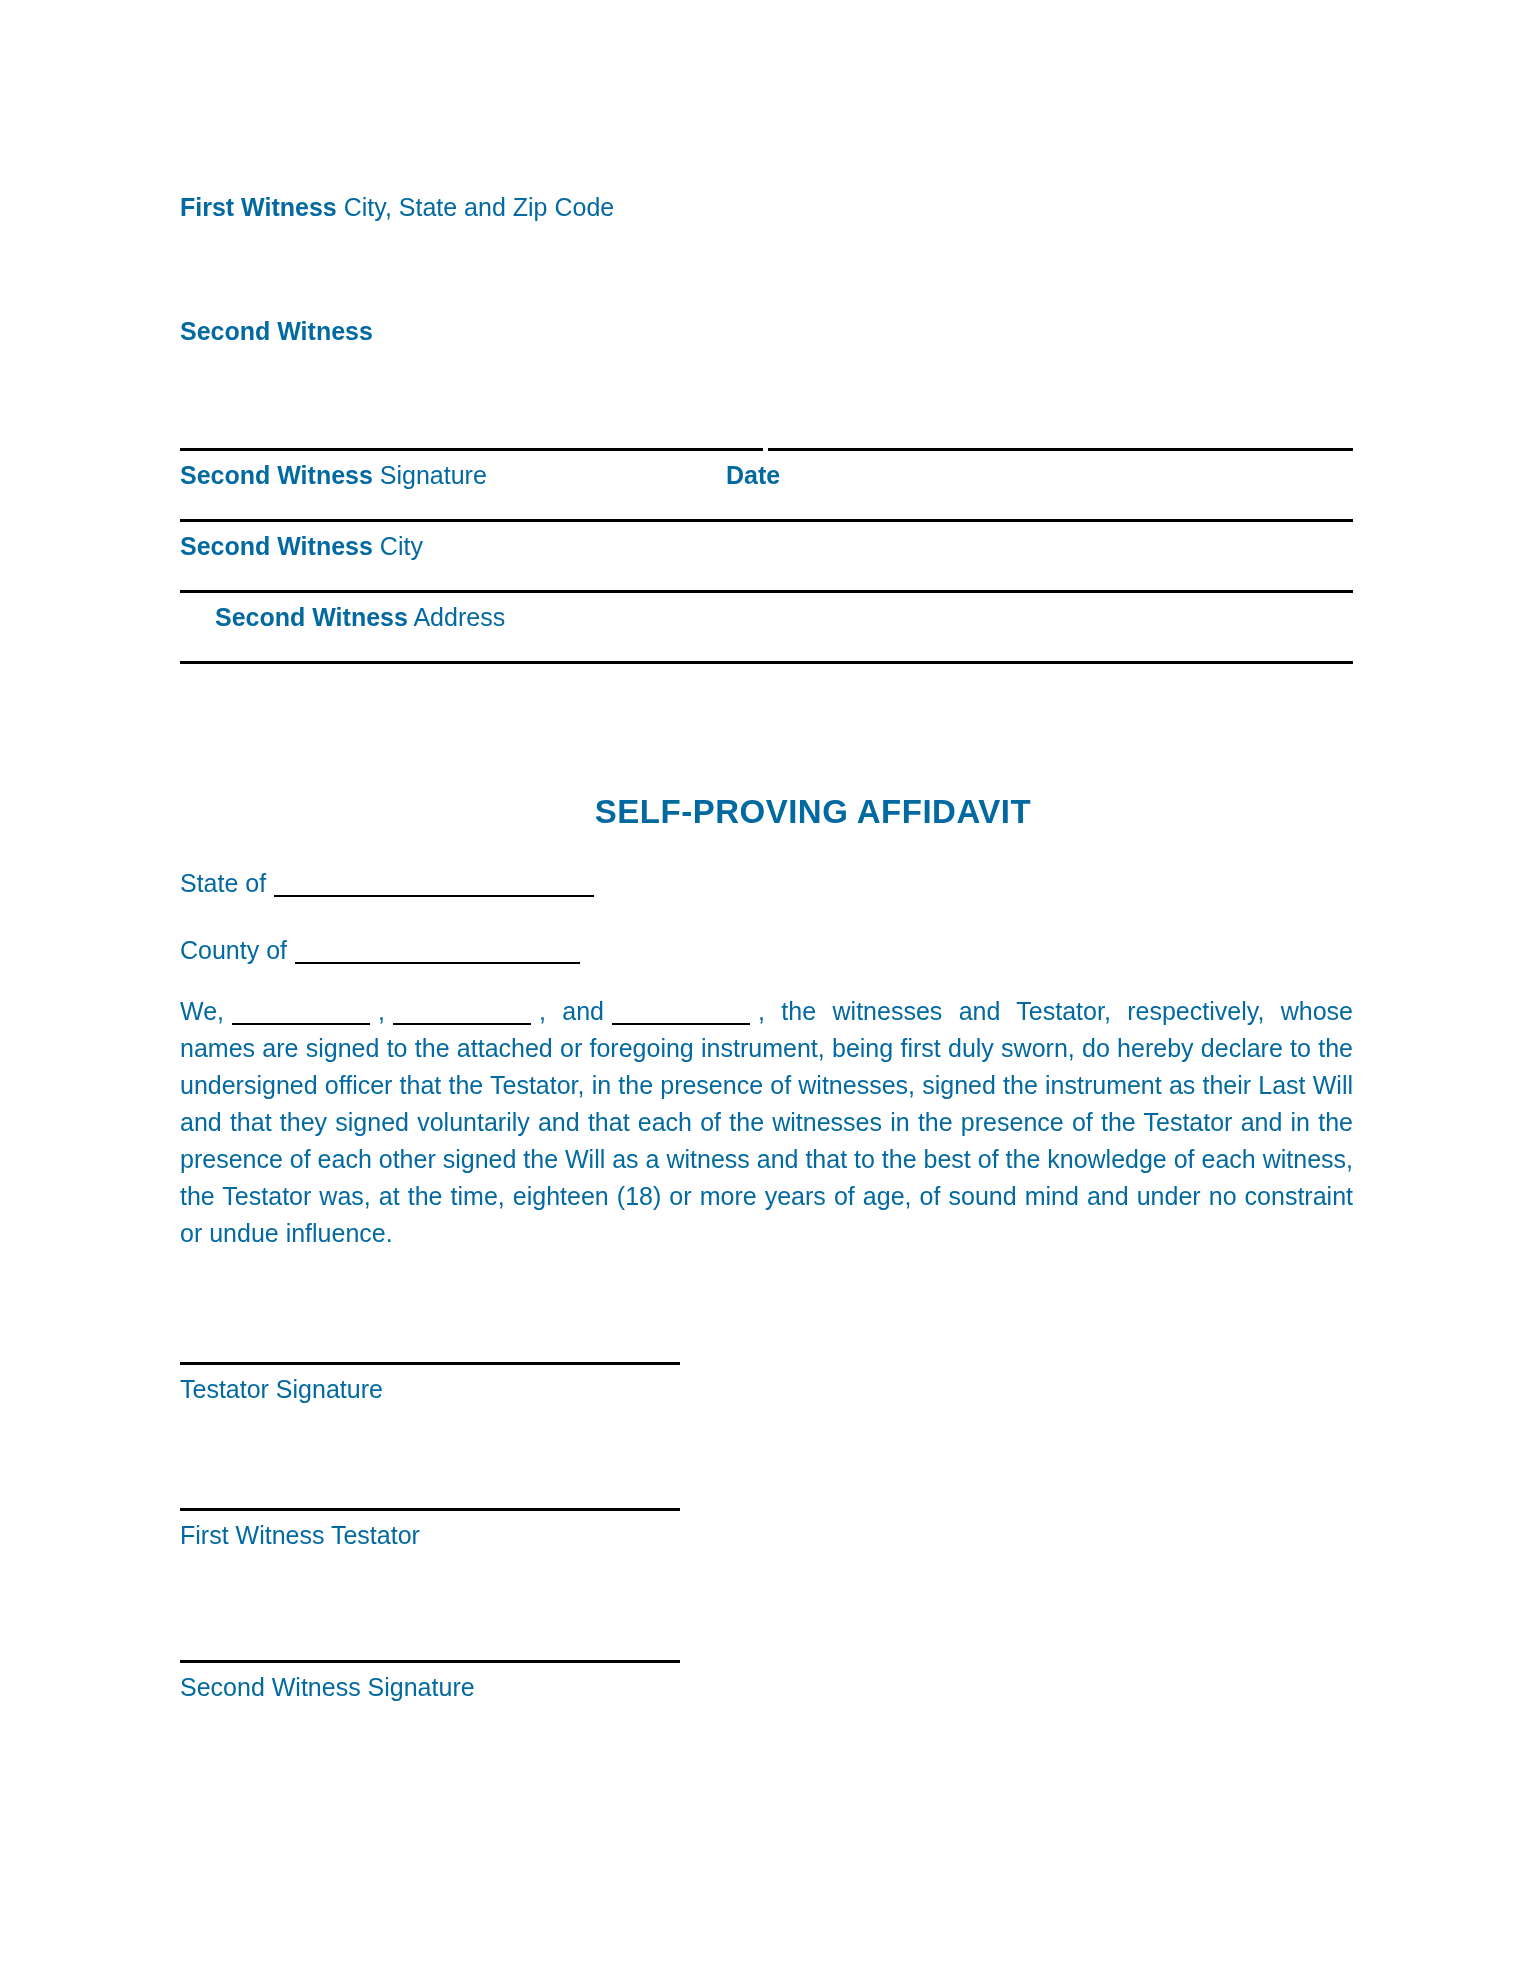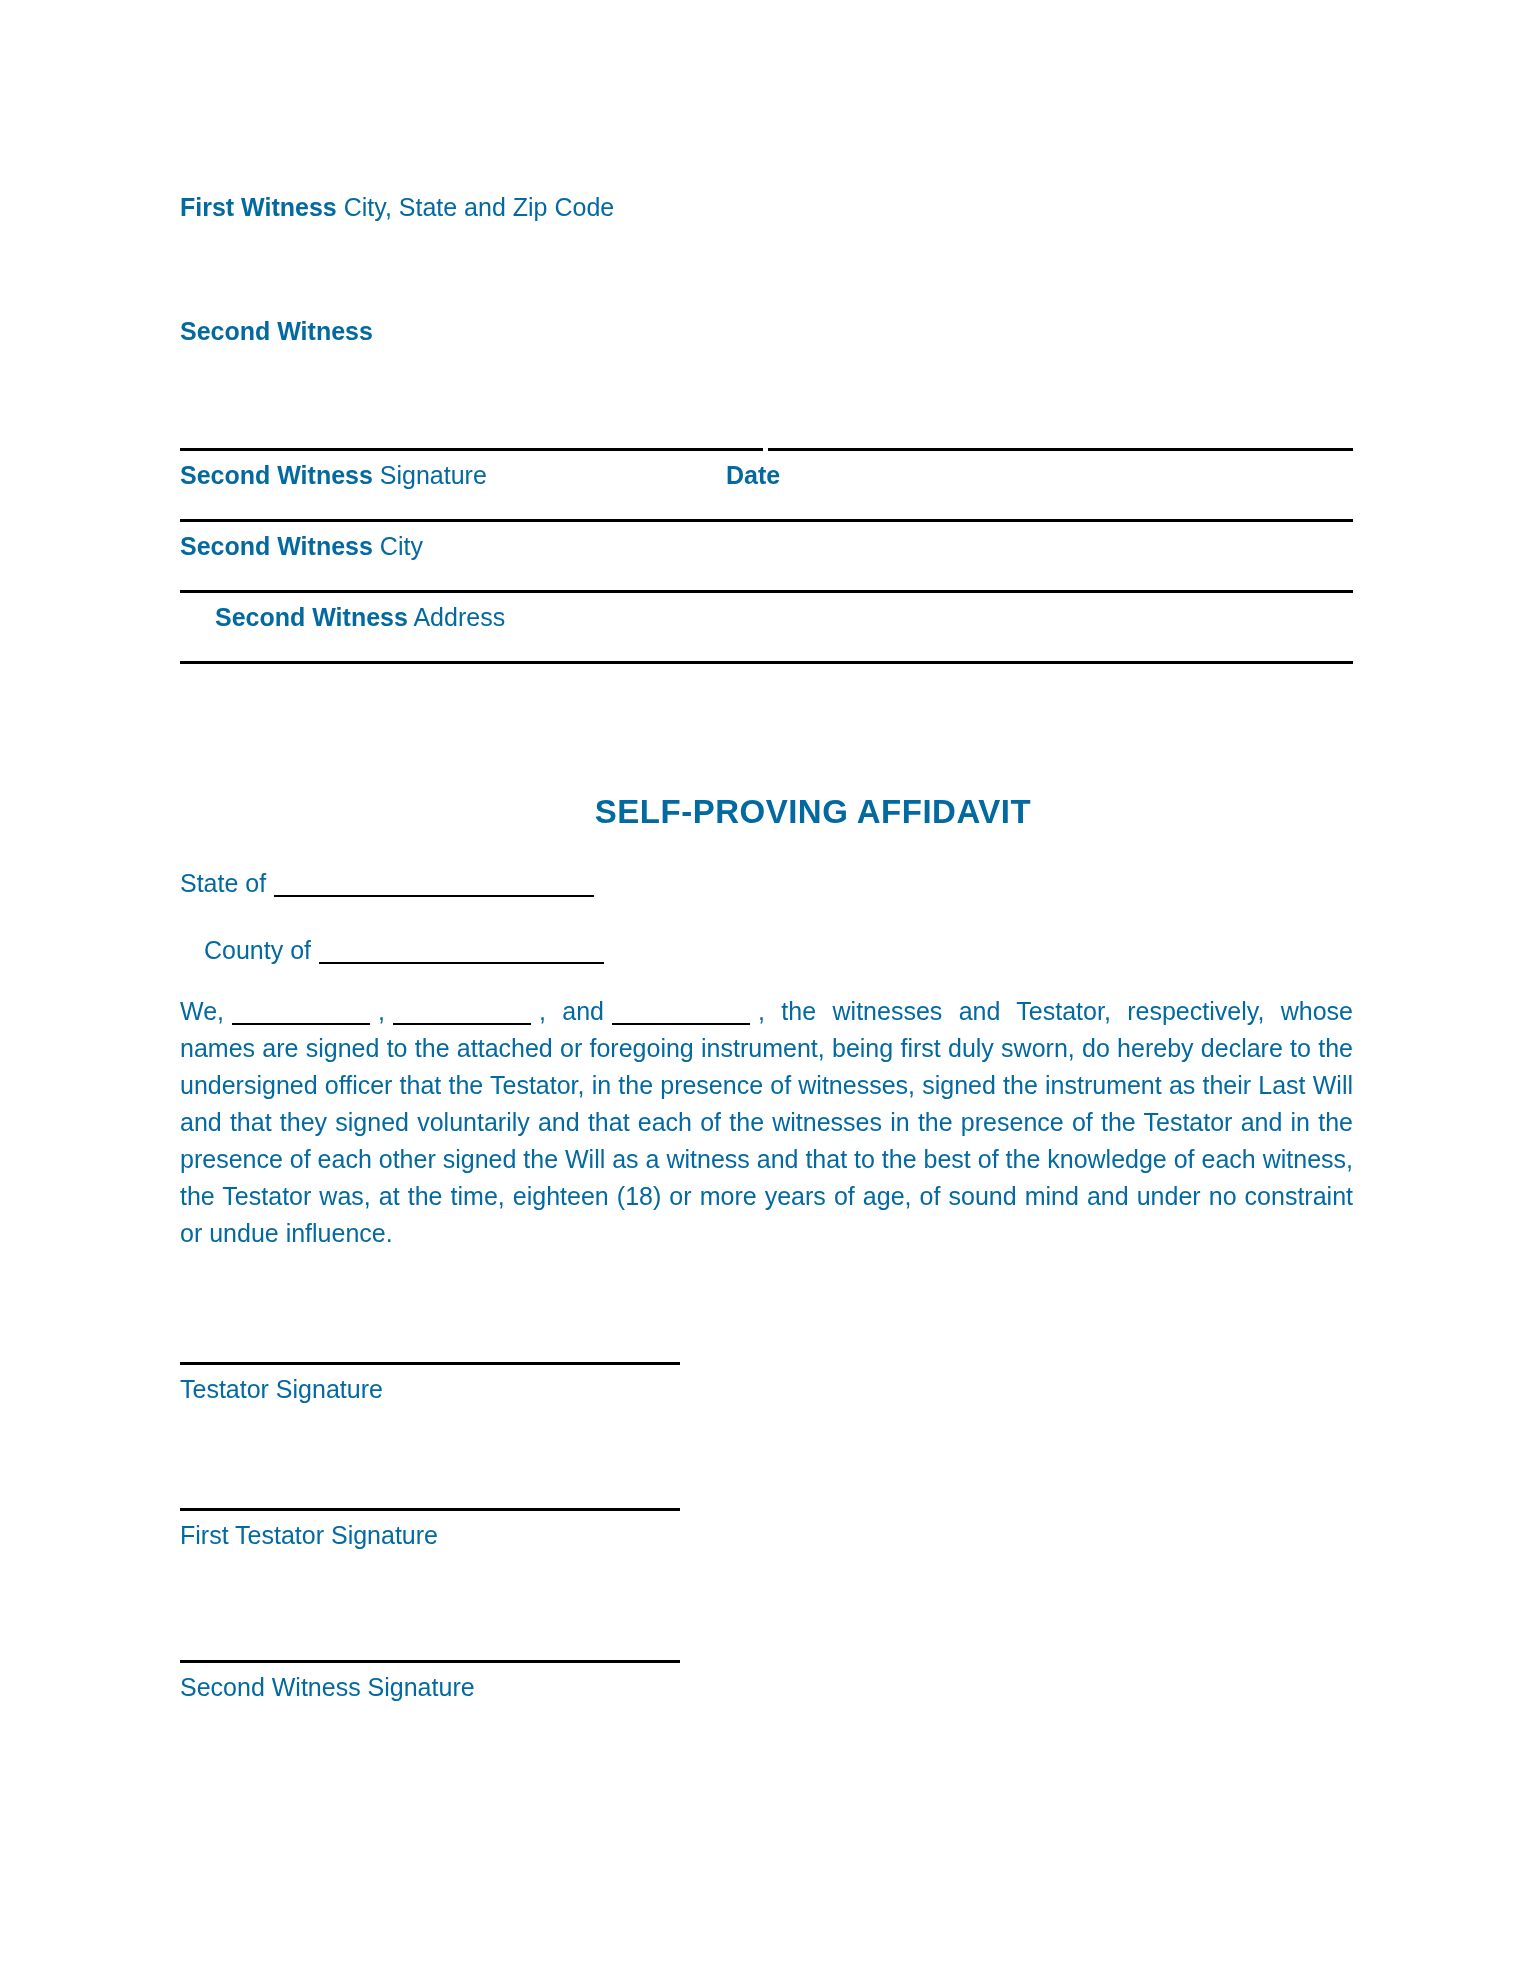--- a/index.html
+++ b/index.html
@@ -71,26 +71,26 @@
   <div class="abs label" style="left:180px; top:532px;"><b>Second Witness</b><span> City</span></div>
 
   <div class="rule" style="left:180px; top:590px; width:1173px;"></div>
   <div class="abs label" style="left:182px; top:603px;margin-left:33px;"><b>Second Witness</b><span> Address</span></div>
 
   <div class="rule" style="left:180px; top:661px; width:1173px;"></div>
 
   <div class="doc-title" style="top:793px;">SELF-PROVING AFFIDAVIT</div>
 
   <div class="abs label" style="left:180px; top:869px;"><span>State of</span><span class="blank blank-state"></span></div>
-  <div class="abs label" style="left:180px; top:936px;margin-left:24px;"><span>County of</span><span class="blank blank-county"></span></div>
+  <div class="abs label" style="left:180px; top:936px;"><span>County of</span><span class="blank blank-county"></span></div>
 
   <div class="para"><span>We,</span><span class="blank blank-para"></span><span>,</span><span class="blank blank-para"></span><span>, and</span><span class="blank blank-para"></span><span>, the witnesses and Testator, respectively, whose names are signed to the attached or foregoing instrument, being first duly sworn, do hereby declare to the undersigned officer that the Testator, in the presence of witnesses, signed the instrument as their Last Will and that they signed voluntarily and that each of the witnesses in the presence of the Testator and in the presence of each other signed the Will as a witness and that to the best of the knowledge of each witness, the Testator was, at the time, eighteen (18) or more years of age, of sound mind and under no constraint or undue influence.</span></div>
 
   <div class="rule" style="left:180px; top:1362px; width:500px;"></div>
   <div class="abs label" style="left:180px; top:1375px;">Testator Signature</div>
 
   <div class="rule" style="left:180px; top:1508px; width:500px;"></div>
-  <div class="abs label" style="left:180px; top:1521px;">First Testator Signature</div>
+  <div class="abs label" style="left:180px; top:1521px;">First Witness Testator</div>
 
   <div class="rule" style="left:180px; top:1660px; width:500px;"></div>
   <div class="abs label" style="left:180px; top:1673px;">Second Witness Signature</div>
 
 </div>
 
 </body></html>

